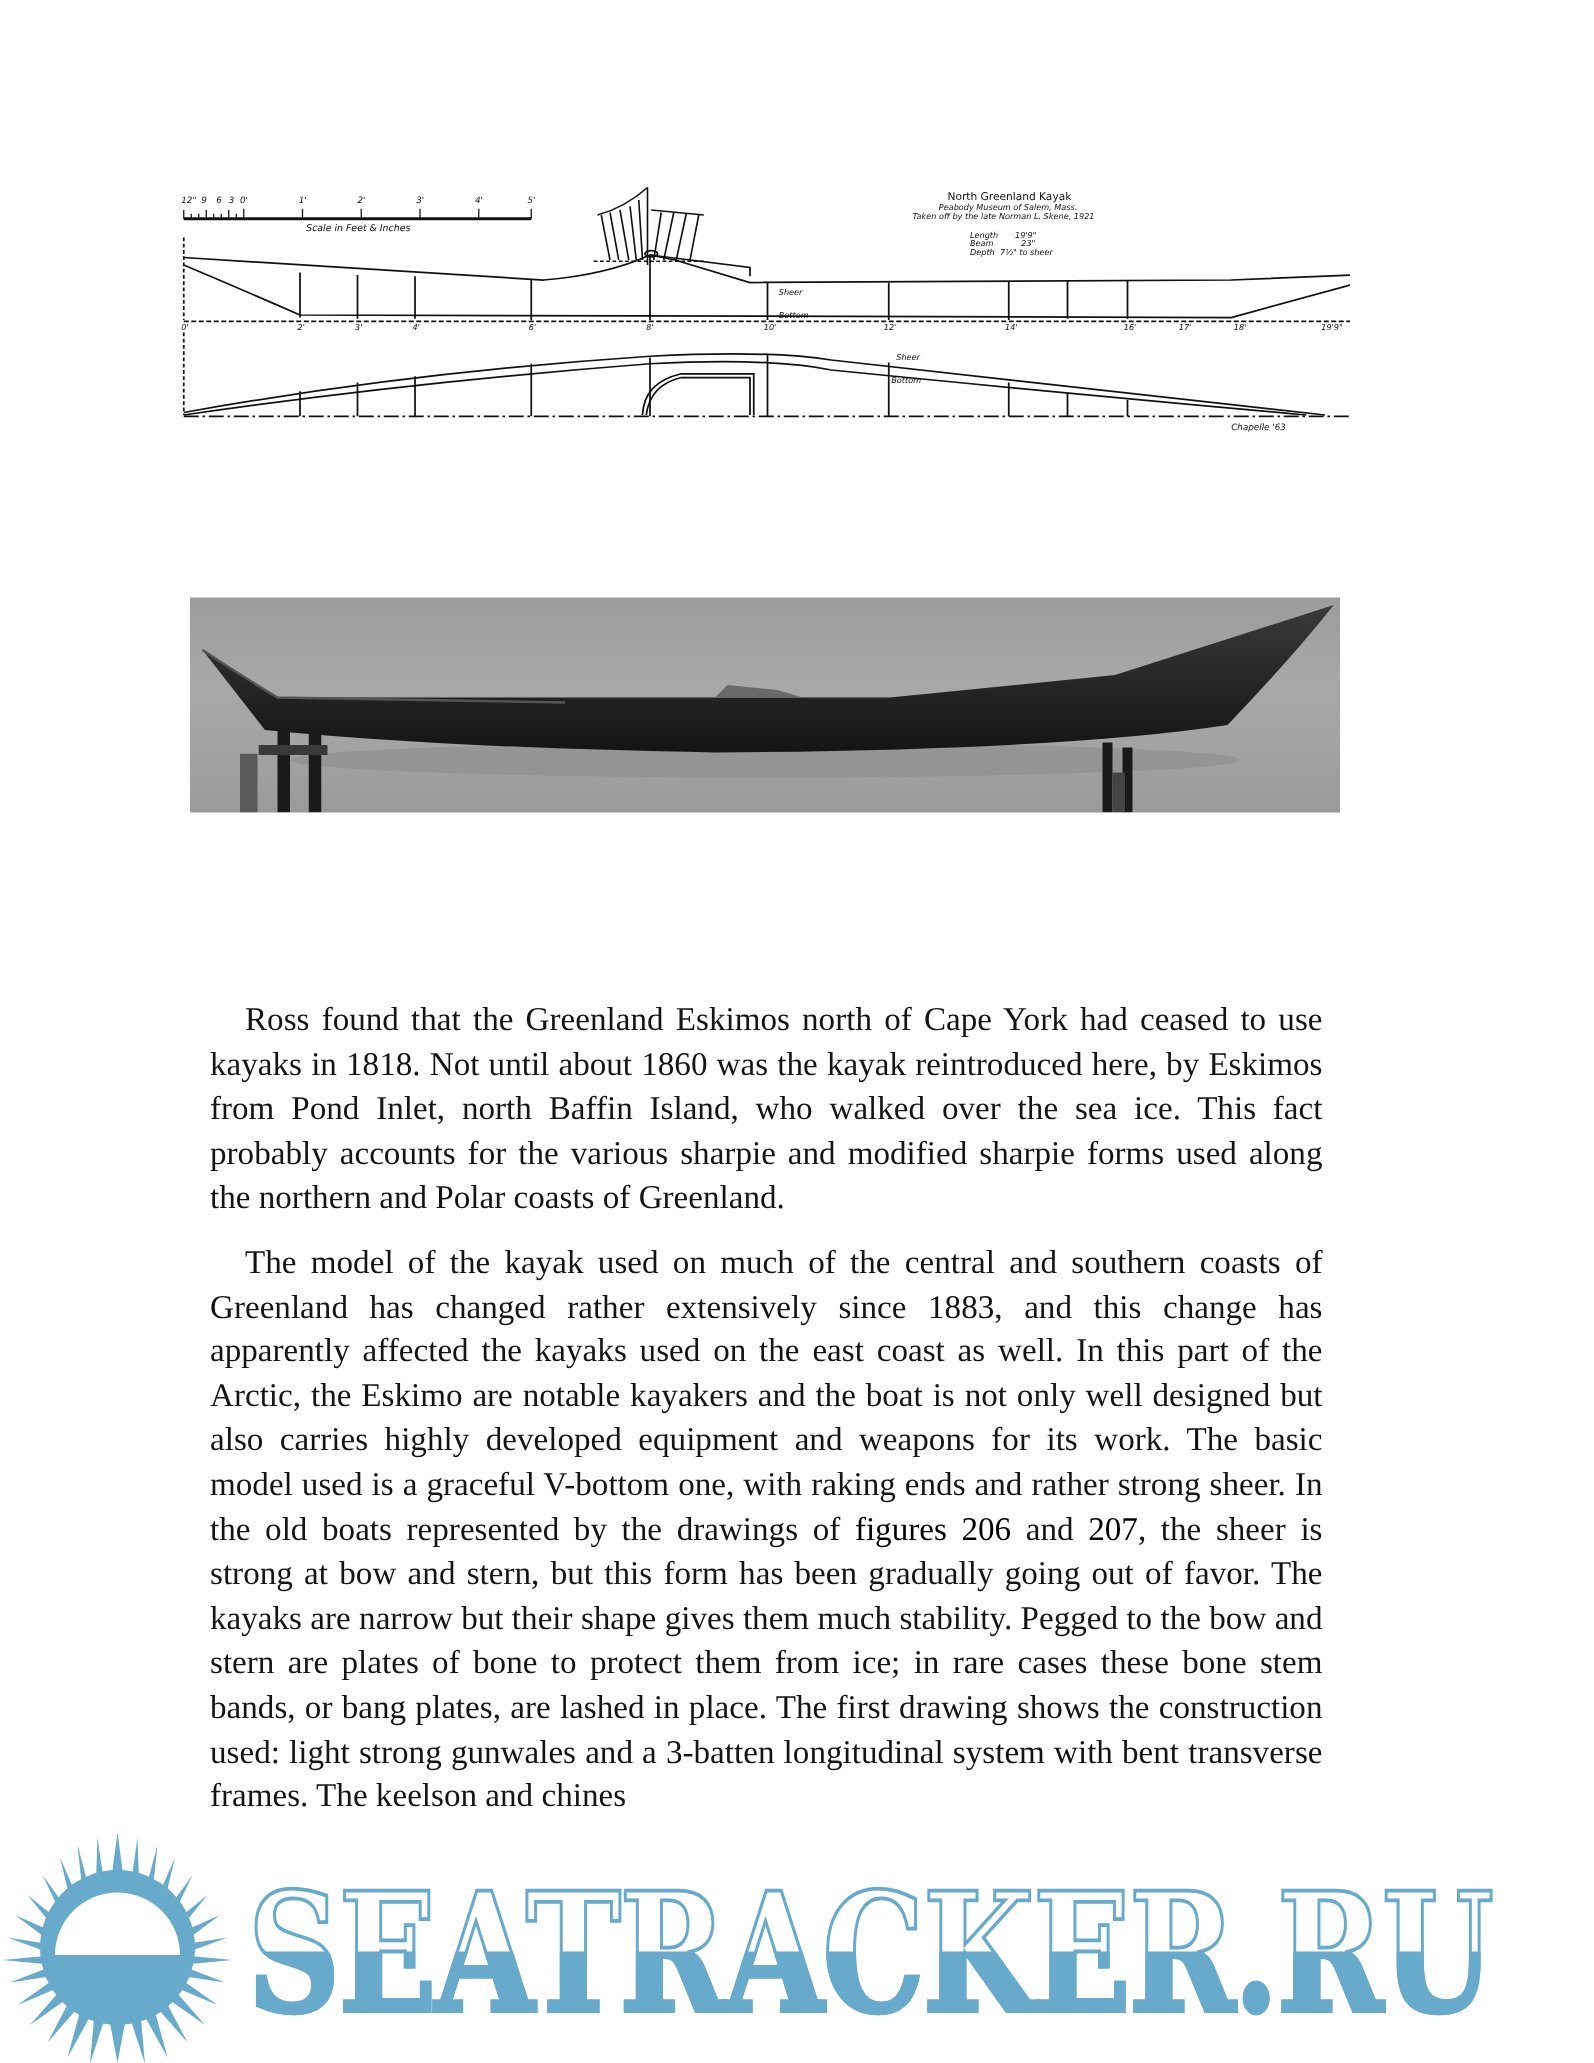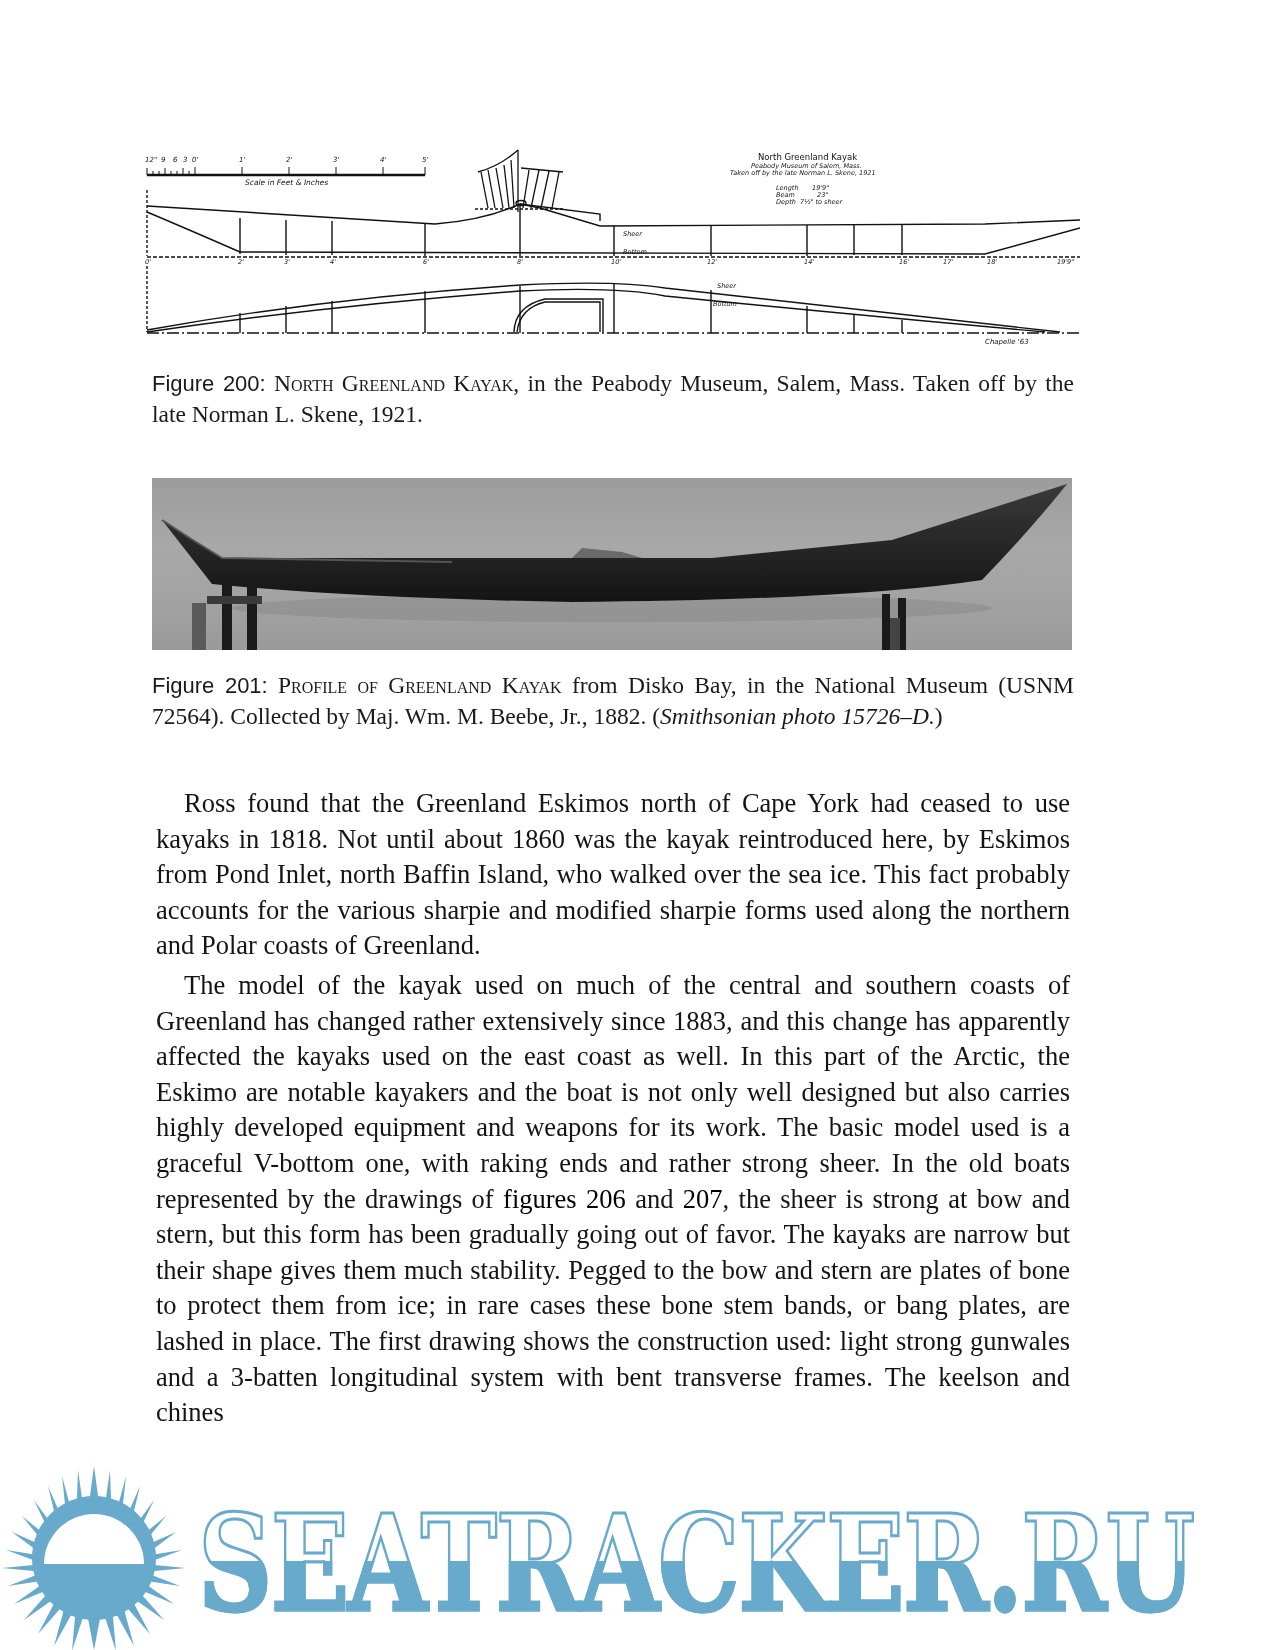--- a/index.html
+++ b/index.html
@@ -22,21 +22,21 @@
 
   
   .fig201 { position: absolute; left: 152px; top: 478px; width: 920px; height: 172px;
             background: linear-gradient(180deg, #9c9c9c 0%, #a8a8a8 40%, #a3a3a3 70%, #9a9a9a 100%);
             overflow: hidden; }
   .fig201 svg { width: 100%; height: 100%; display: block; }
 
   
   .body-text { position: absolute; left: 152px; top: 782px; width: 922px; font-size: 26.5px;
                line-height: 35.6px; text-align: justify; color: #141414; }
-  .body-text p { margin: 4px; text-indent: 28px; }
+  .body-text p { margin: 16px; text-indent: 28px; }
   .body-text .link { color: #000000; }
   .wm-sun { position: absolute; left: 2px; top: 1466px; width: 185px; height: 185px; }
   .wm-text { position: absolute; left: 198px; top: 1498px; font-family: "DejaVu Serif", serif;
              font-weight: bold; font-size: 132px; letter-spacing: -2px; line-height: 1;
              color: transparent; -webkit-text-stroke: 3px #68aacb;
              background: linear-gradient(180deg, rgba(255,255,255,0) 0%, rgba(255,255,255,0) 48%, #68aacb 48%, #68aacb 100%);
              -webkit-background-clip: text; background-clip: text; transform: scaleX(0.78); transform-origin: left top; white-space: nowrap; }
 </style>
 </head>
 <body>
@@ -160,24 +160,20 @@
           <line x1="757" y1="172" x2="757" y2="185"></line>
       </g>
       <g class="hand" font-size="6.5">
         <text x="572" y="140">Sheer</text>
         <text x="568" y="158">Bottom</text>
         <text x="840" y="196" font-size="7">Chapelle '63</text>
       </g>
     </svg>
   </div>
 
-  <div class="caption cap200">
-    <span class="label">Figure 200:</span>
-    <span class="sc">North Greenland Kayak</span><span>, in the Peabody Museum, Salem, Mass. Taken off by the late Norman L. Skene, 1921.</span>
-  </div>
 
   <div class="fig201">
     <svg viewBox="0 0 920 172" preserveAspectRatio="none">
       <defs>
         <linearGradient id="hull" x1="0" y1="0" x2="0" y2="1">
           <stop offset="0" stop-color="#3a3a3a"></stop>
           <stop offset="1" stop-color="#141414"></stop>
         </linearGradient>
       </defs>
       <ellipse cx="460" cy="130" rx="380" ry="14" fill="#888" opacity="0.5"></ellipse>
@@ -192,24 +188,20 @@
         <rect x="40" y="125" width="14" height="47" fill="#5a5a5a"></rect>
       </g>
       <g fill="#1a1a1a">
         <rect x="730" y="116" width="8" height="56"></rect>
         <rect x="746" y="120" width="8" height="52"></rect>
         <rect x="738" y="140" width="10" height="32" fill="#444"></rect>
       </g>
     </svg>
   </div>
 
-  <div class="caption cap201">
-    <span class="label">Figure 201:</span>
-    <span class="sc">Profile of Greenland Kayak</span><span> from Disko Bay, in the National Museum (USNM 72564). Collected by Maj. Wm. M. Beebe, Jr., 1882.  (</span><span class="it">Smithsonian photo 15726–D.</span><span>)</span>
-  </div>
 
   <div class="body-text">
     <p>Ross found that the Greenland Eskimos north of Cape York had ceased to use kayaks in 1818. Not until about 1860 was the kayak reintroduced here, by Eskimos from Pond Inlet, north Baffin Island, who walked over the sea ice. This fact probably accounts for the various sharpie and modified sharpie forms used along the northern and Polar coasts of Greenland.</p>
     <p><span>The model of the kayak used on much of the central and southern coasts of Greenland has changed rather extensively since 1883, and this change has apparently affected the kayaks used on the east coast as well. In this part of the Arctic, the Eskimo are notable kayakers and the boat is not only well designed but also carries highly developed equipment and weapons for its work. The basic model used is a graceful V-bottom one, with raking ends and rather strong sheer. In the old boats represented by the drawings of </span><span class="link">figures 206</span><span> and </span><span class="link">207</span><span>, the sheer is strong at bow and stern, but this form has been gradually going out of favor. The kayaks are narrow but their shape gives them much stability. Pegged to the bow and stern are plates of bone to protect them from ice; in rare cases these bone stem bands, or bang plates, are lashed in place. The first drawing shows the construction used: light strong gunwales and a 3-batten longitudinal system with bent transverse frames. The keelson and chines</span></p>
   </div>
 
   <div class="wm-sun">
     <svg viewBox="0 0 185 185" width="185" height="185">
       <g fill="#68aacb">
         <polygon points="92,0 100,60 108,4 110,62 124,10 118,66 138,20 126,70 152,34 132,76 164,50 138,82 174,66 142,90 180,84 142,98 184,102 142,106 178,120 138,114 172,138 134,122 162,154 128,130 148,168 120,136 132,180 110,140 114,185 100,142 92,184 84,142 70,185 74,140 52,180 64,136 36,168 56,130 22,154 50,122 12,138 46,114 6,120 42,106 0,102 42,98 4,84 42,90 10,66 46,82 20,50 52,76 32,34 58,70 46,20 66,66 60,10 74,62 76,4 84,60"></polygon>

